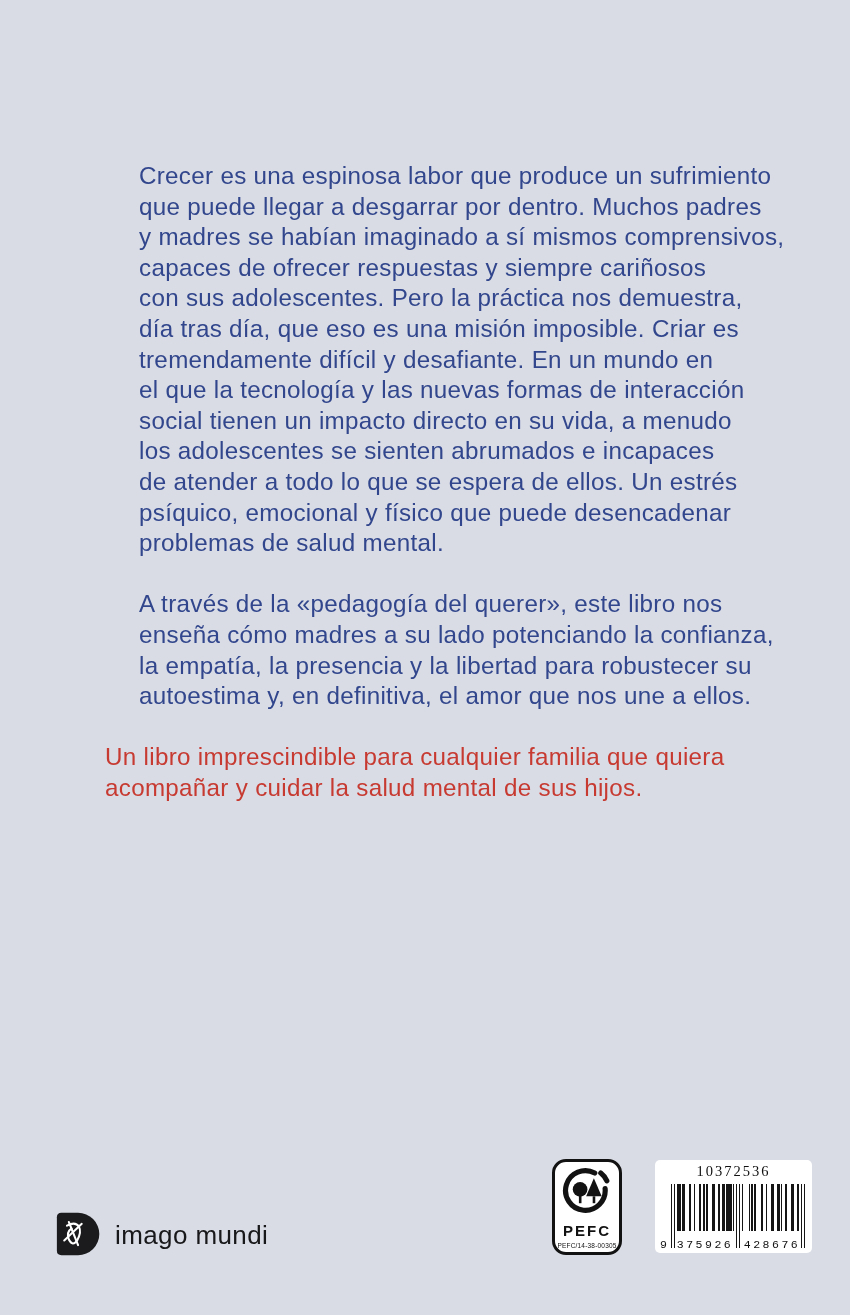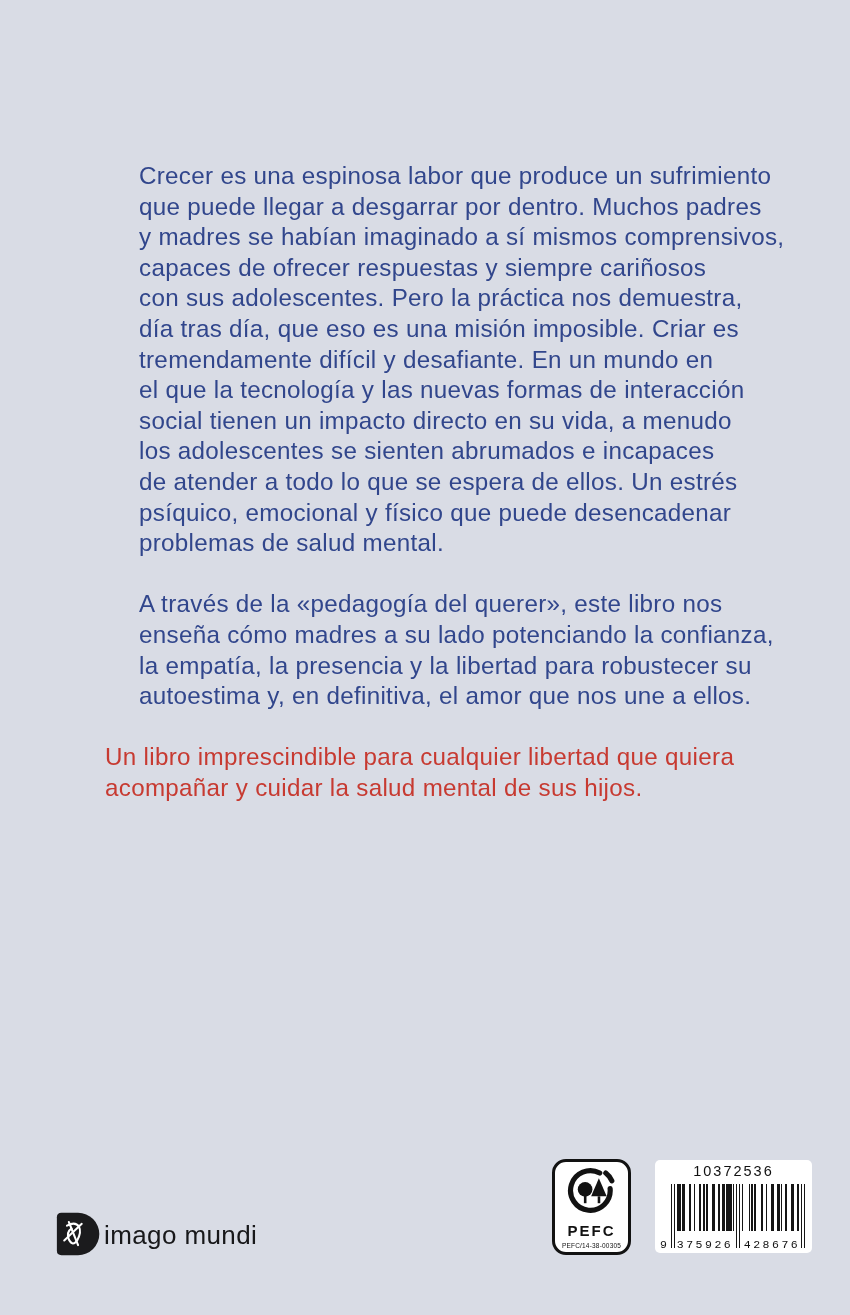--- a/index.html
+++ b/index.html
@@ -29,33 +29,33 @@
     line-height:30.6px;
     letter-spacing:0.3px;
     font-weight:500;
   }
   .copy p.blue{color:var(--text_blue);margin-left:34px;}
   .copy p.red{color:var(--text_red);}
 
   
   .imago{
     position:absolute;left:55px;top:1211px;
-    display:flex;align-items:center;gap:1px;
+    display:flex;align-items:center;gap:12px;
   }
   .imago svg{display:block;}
   .imago-label{
     font-size:26px;color:var(--ink);
     letter-spacing:0.4px;font-weight:400;
     padding-top:2px;
   }
 
   
   .pefc{
     position:absolute;left:552px;top:1159px;
-    width:79px;height:96px;box-sizing:border-box;
+    width:70px;height:96px;box-sizing:border-box;
     background:#ffffff;border:3.5px solid #121212;border-radius:14px;
     display:flex;flex-direction:column;align-items:center;
     padding-top:5px;
   }
   .pefc-label{
     font-weight:700;font-size:15px;letter-spacing:2px;
     color:#121212;margin-top:1px;
   }
   .pefc-code{
     font-size:6.5px;color:#121212;margin-top:2.5px;letter-spacing:0.2px;
@@ -63,21 +63,21 @@
 
   
   .barcode{
     position:absolute;left:655px;top:1160px;
     width:157px;height:93px;
     background:#ffffff;border-radius:5px;
   }
   .bc-top{
     position:absolute;top:3px;left:0;right:0;
     text-align:center;
-    font-family:Liberation Sans, sans-serif;
+    font-family:Liberation Serif, serif;
     font-size:14.5px;color:#111;letter-spacing:2px;
   }
   .bc-bars{
     position:absolute;left:16px;right:7px;top:24px;bottom:5px;
   }
   .bc-bars .bar{
     position:absolute;top:0;height:74%;background:#151515;
   }
   .bc-bars .bar.guard{height:100%;}
   .bc-digit{
@@ -105,21 +105,21 @@
 el que la tecnología y las nuevas formas de interacción
 social tienen un impacto directo en su vida, a menudo
 los adolescentes se sienten abrumados e incapaces
 de atender a todo lo que se espera de ellos. Un estrés
 psíquico, emocional y físico que puede desencadenar
 problemas de salud mental.</p>
     <p class="blue">A través de la «pedagogía del querer», este libro nos
 enseña cómo madres a su lado potenciando la confianza,
 la empatía, la presencia y la libertad para robustecer su
 autoestima y, en definitiva, el amor que nos une a ellos.</p>
-    <p class="red">Un libro imprescindible para cualquier libertad que quiera
+    <p class="red">Un libro imprescindible para cualquier familia que quiera
 acompañar y cuidar la salud mental de sus hijos.</p>
   </div>
 
   <div class="imago">
     <span>
       <svg width="48" height="46" viewBox="0 0 52 48">
         <path d="M2 6 Q2 1 7 1 H25 A23 23 0 0 1 25 47 H7 Q2 47 2 42 Z" fill="#1b1b1d"></path>
         <g stroke="#ffffff" stroke-width="2.2" fill="none" stroke-linecap="round">
           <path d="M13 15 q9 -5 13 1 q3 6 -2 15 q-5 7 -9 -1 q-3 -8 3 -12"></path>
           <path d="M10 31 L29 13"></path>

